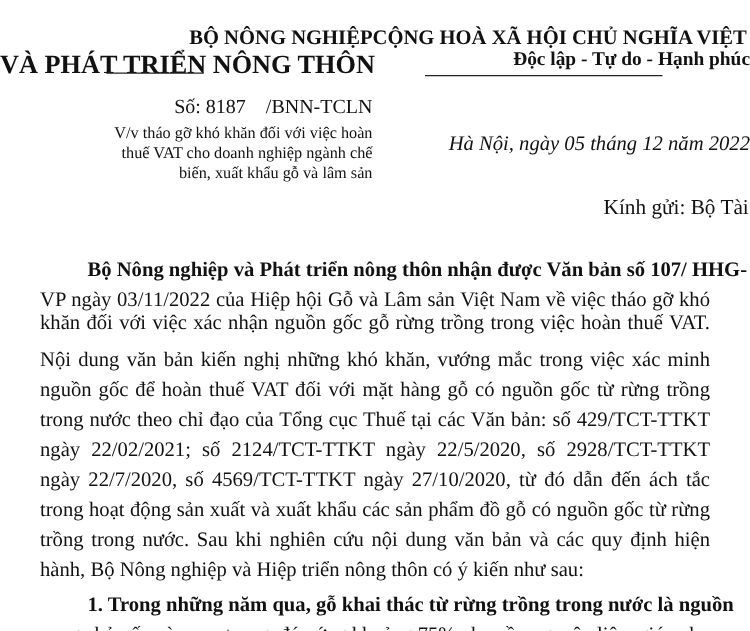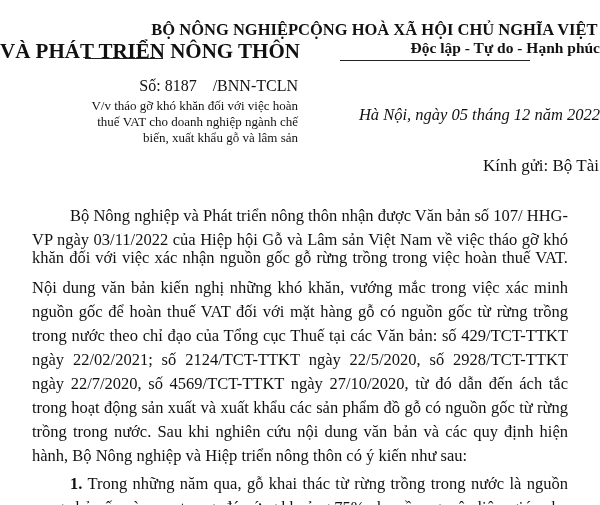--- a/index.html
+++ b/index.html
@@ -23,21 +23,21 @@
     .subj { left: 0; width: 298px; font-size: 13px; }
     .subj1 { top: 98px; }
     .subj2 { top: 114px; }
     .subj3 { top: 130px; }
 
     .date { left: 298px; width: 302px; top: 76px; font-size: 16.5px; font-style: italic; margin-top: 29px; }
 
     .greet { left: 0; width: 600px; top: 156px; font-size: 17px; padding-left: 41px; }
     .line { position: absolute; left: 32px; width: 536px; font-size: 16.5px; white-space: nowrap; }
     .justify { text-align: justify; text-align-last: justify; }
-    .indent { padding-left: 38px; box-sizing: border-box; }
+    .indent { padding-left: 38px; box-sizing: border-box; font-weight: bold; }
   </style>
 </head>
 <body>
 
 <div class="abs center org1">BỘ NÔNG NGHIỆP</div>
 <div class="abs center org2">VÀ PHÁT TRIỂN NÔNG THÔN</div>
 <div class="abs org-rule"></div>
 
 <div class="abs center docno">
   <span>Số: 8187</span><span class="gap"></span><span>/BNN-TCLN</span>

